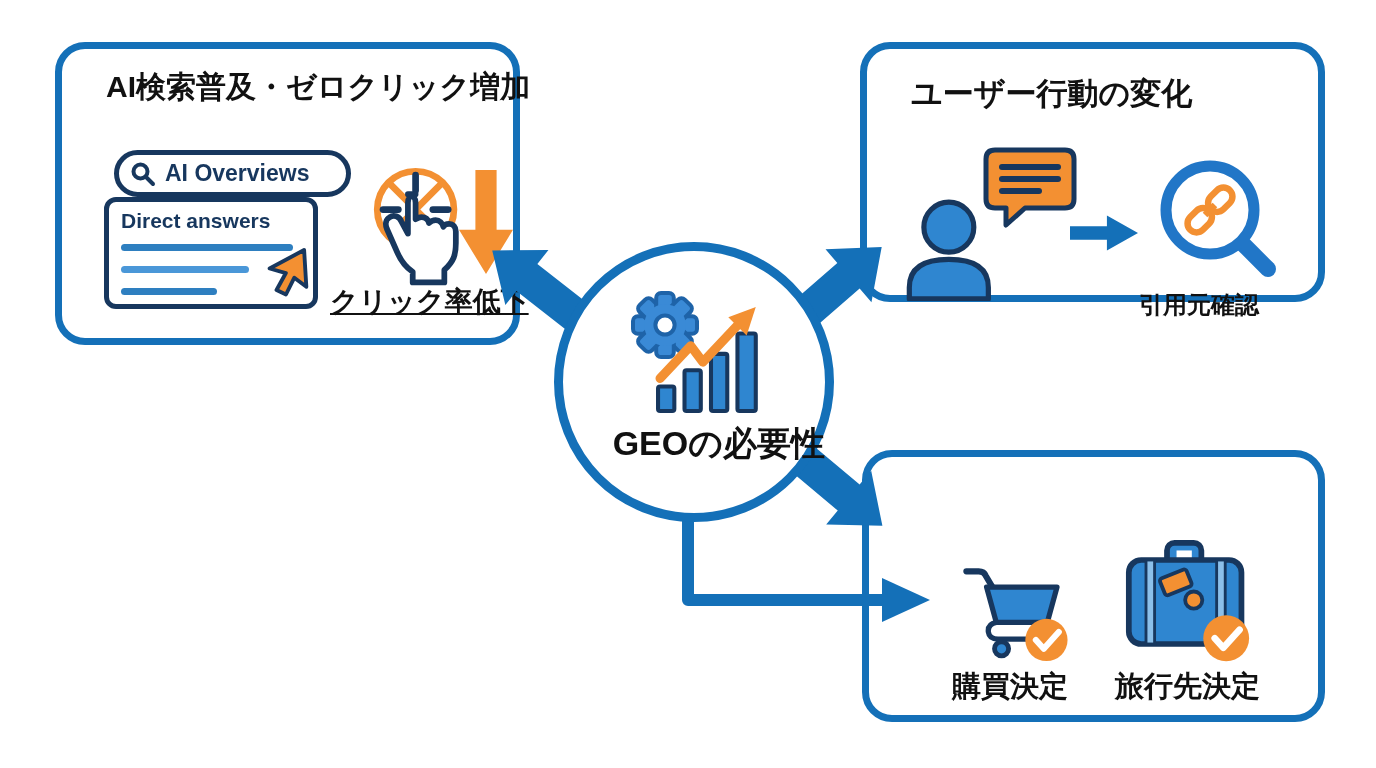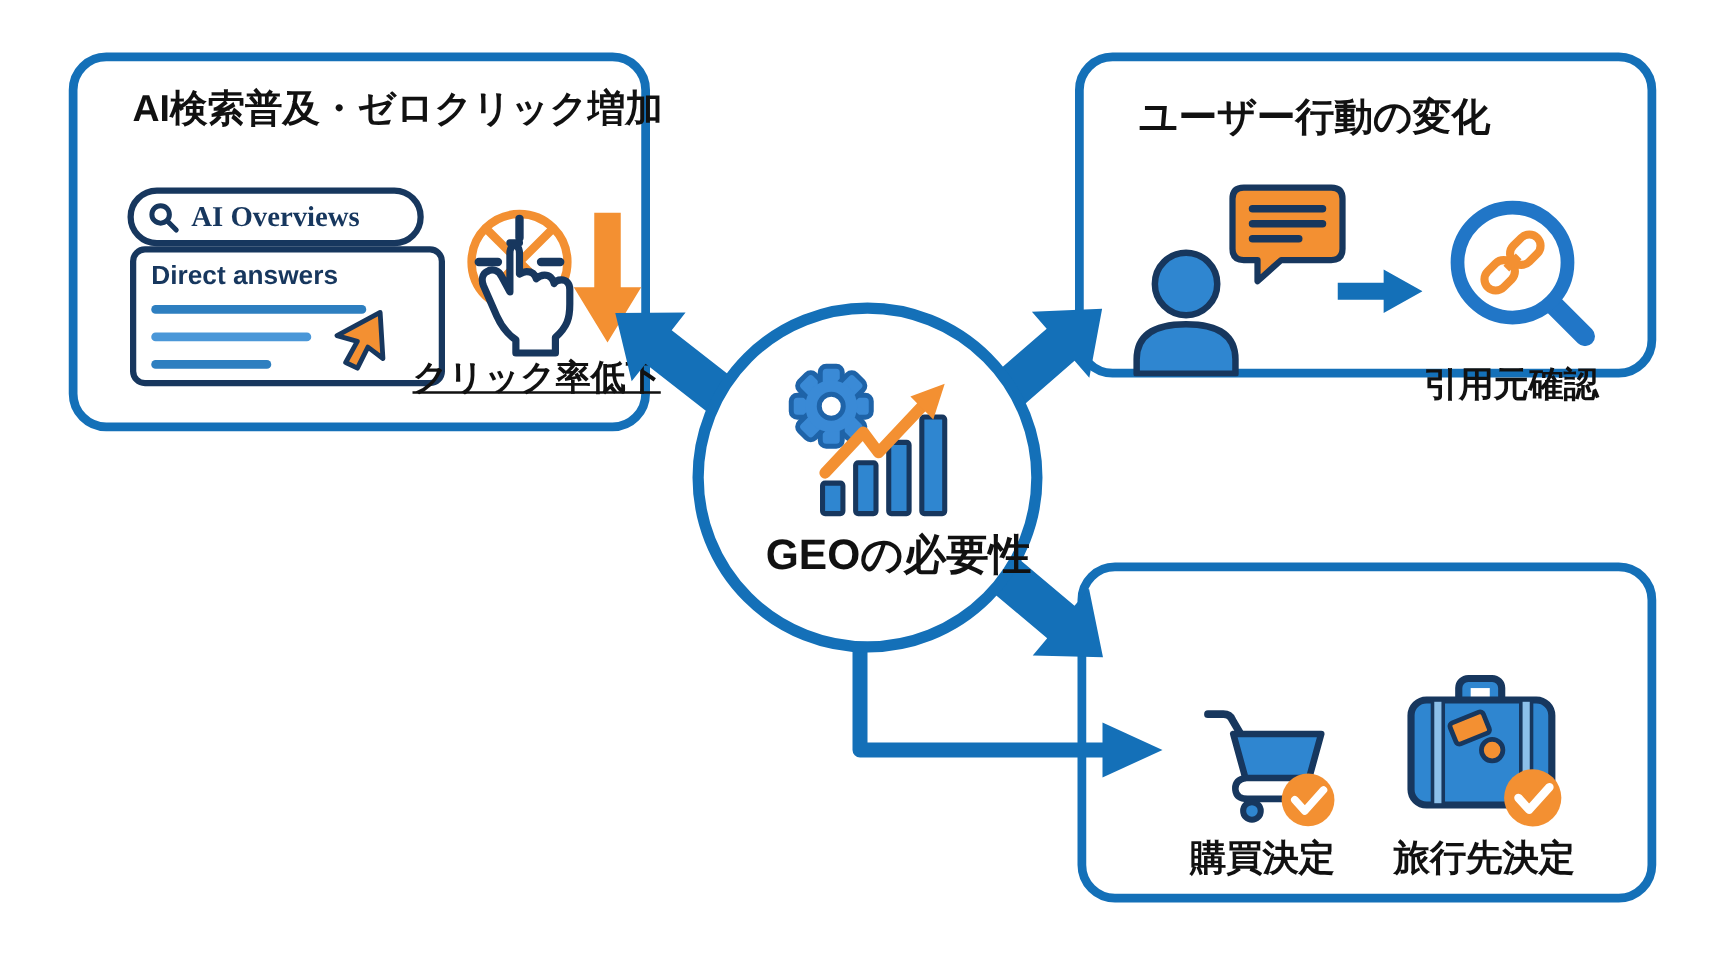--- a/index.html
+++ b/index.html
@@ -24,27 +24,27 @@
   .center-circle{
     position:absolute;left:554px;top:242px;width:280px;height:280px;
     background:#fff;border:9px solid var(--blue);border-radius:50%;
     box-sizing:border-box;z-index:3;
   }
   .center-label{
     position:absolute;top:170px;left:0;width:100%;text-align:right;
     font-size:34px;font-weight:bold;white-space:nowrap;
   }
   .search-pill{
-    position:absolute;left:40px;top:101px;width:237px;height:47px;
+    position:absolute;left:52px;top:101px;width:237px;height:47px;
     border:5px solid var(--navy);border-radius:26px;box-sizing:border-box;
-    display:flex;align-items:center;gap:9px;padding:0 11px;background:#fff;z-index:2;font-family:Liberation Serif, serif;
+    display:flex;align-items:center;gap:9px;padding:0 11px;background:#fff;z-index:2;
   }
   .search-pill-label{font-size:23px;font-weight:bold;color:var(--navy);white-space:nowrap;}
   .answers-card{
-    position:absolute;left:42px;top:148px;width:252px;height:112px;
+    position:absolute;left:42px;top:148px;width:214px;height:112px;
     border:5px solid var(--navy);border-radius:12px;box-sizing:border-box;
     padding:7px 12px;background:#fff;
   }
   .answers-title{font-size:21px;font-weight:bold;color:var(--navy);margin-bottom:11px;white-space:nowrap;}
   .answer-line{height:7px;border-radius:4px;background:#2e7fc0;margin-bottom:15px;}
   .caption{position:absolute;font-weight:bold;color:var(--text);white-space:nowrap;}
 </style>
 </head>
 <body>
 
@@ -111,21 +111,21 @@
     <svg class="abs" style="left:283px;top:106px;" width="132" height="122" viewBox="0 0 132 122">
       <line x1="92" y1="88" x2="118" y2="114" stroke="#2176c7" stroke-width="16" stroke-linecap="round"></line>
       <circle cx="60" cy="55" r="44" fill="#ffffff" stroke="#2176c7" stroke-width="11"></circle>
       <g transform="translate(60 55) rotate(-45)" stroke="var(--orange)" stroke-width="6.5" fill="none">
         <rect x="-28" y="-9" width="27" height="18" rx="9"></rect>
         <rect x="1" y="-9" width="27" height="18" rx="9"></rect>
         <line x1="-7" y1="0" x2="7" y2="0"></line>
       </g>
     </svg>
 
-    <div class="caption" style="left:272px;top:240px;font-size:28px;">引用元確認</div>
+    <div class="caption" style="left:272px;top:240px;font-size:24px;">引用元確認</div>
   </div>
 
   <div class="panel" style="left:862px;top:450px;width:463px;height:272px;">
 
     <svg class="abs" style="left:78px;top:84px;" width="132" height="124" viewBox="0 0 150 140">
       <path d="M22 34 h14 q6 0 8 5 l10 17" fill="none" stroke="var(--navy)" stroke-width="7" stroke-linecap="round"></path>
       <polygon points="45,52 125,52 114,92 56,92" fill="var(--light-blue)" stroke="var(--navy)" stroke-width="6" stroke-linejoin="round"></polygon>
       <path d="M56 92 q-10 2 -9 11 q1 8 11 8 h40" fill="none" stroke="var(--navy)" stroke-width="6" stroke-linecap="round"></path>
       <circle cx="62" cy="122" r="8" fill="var(--light-blue)" stroke="var(--navy)" stroke-width="5.5"></circle>
       <g>

